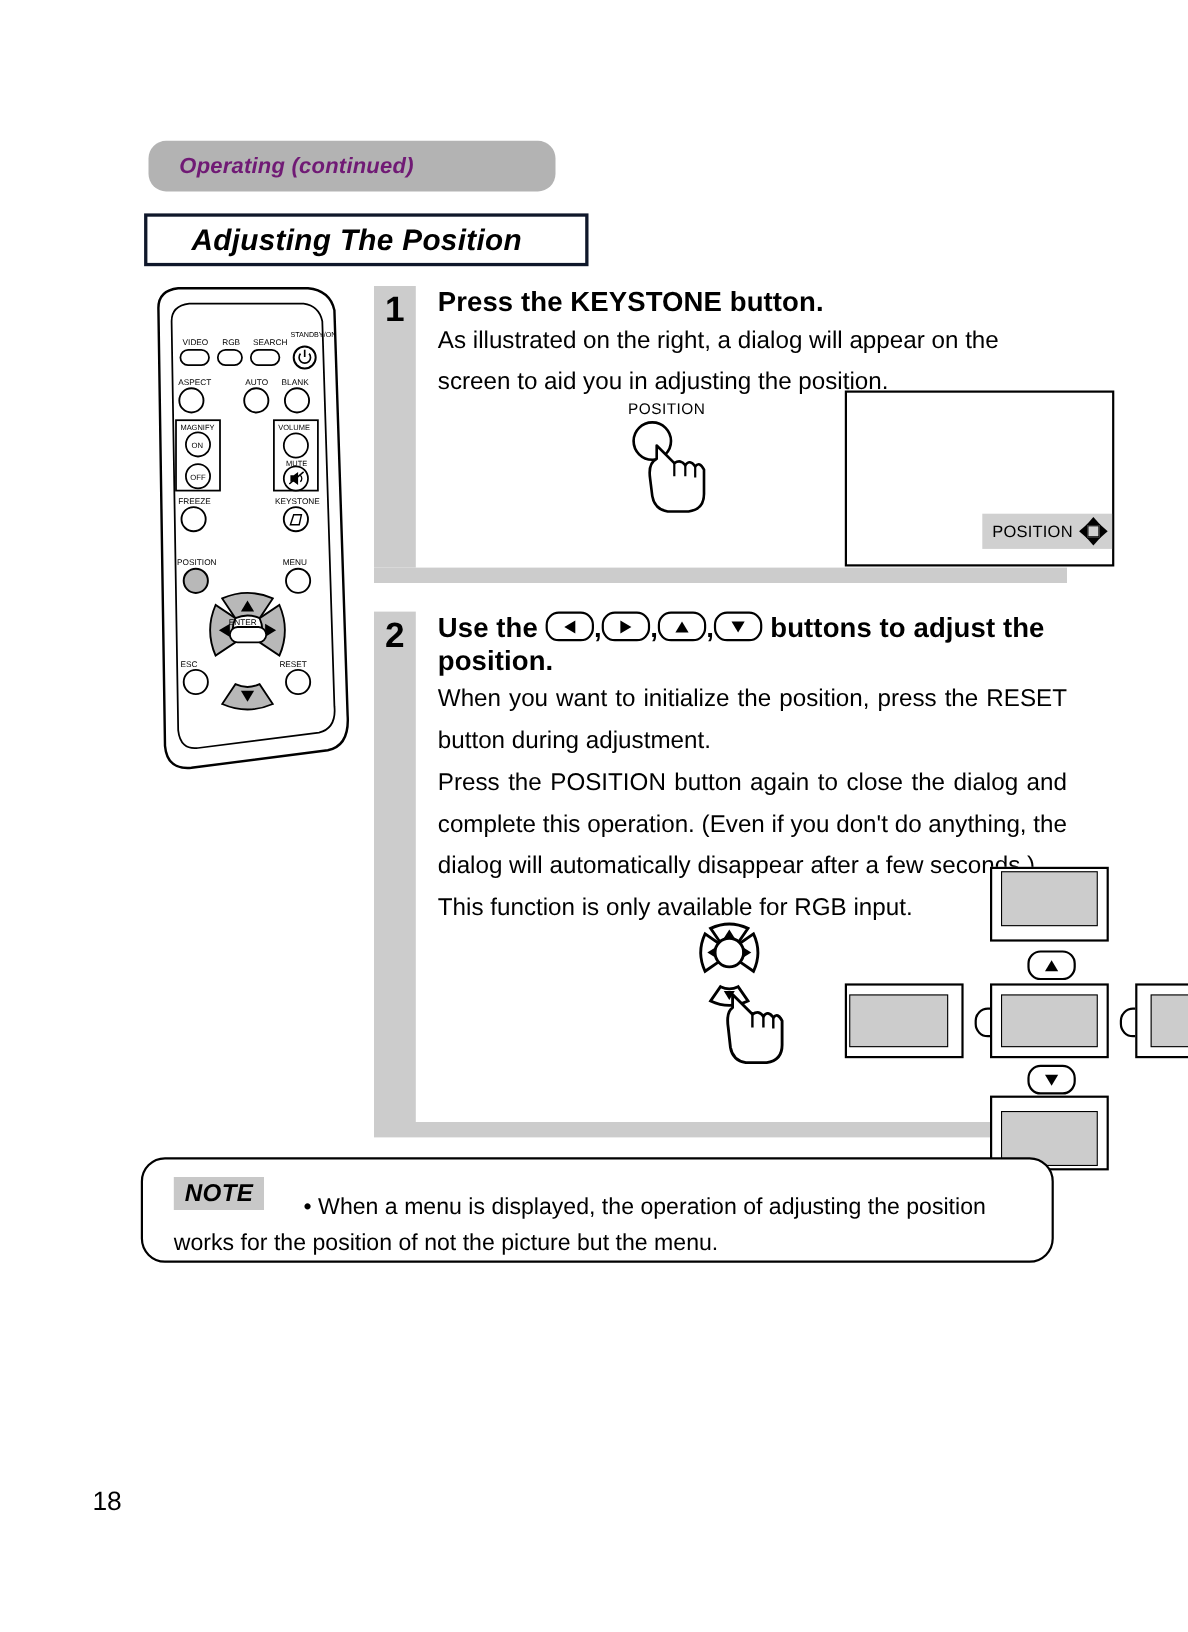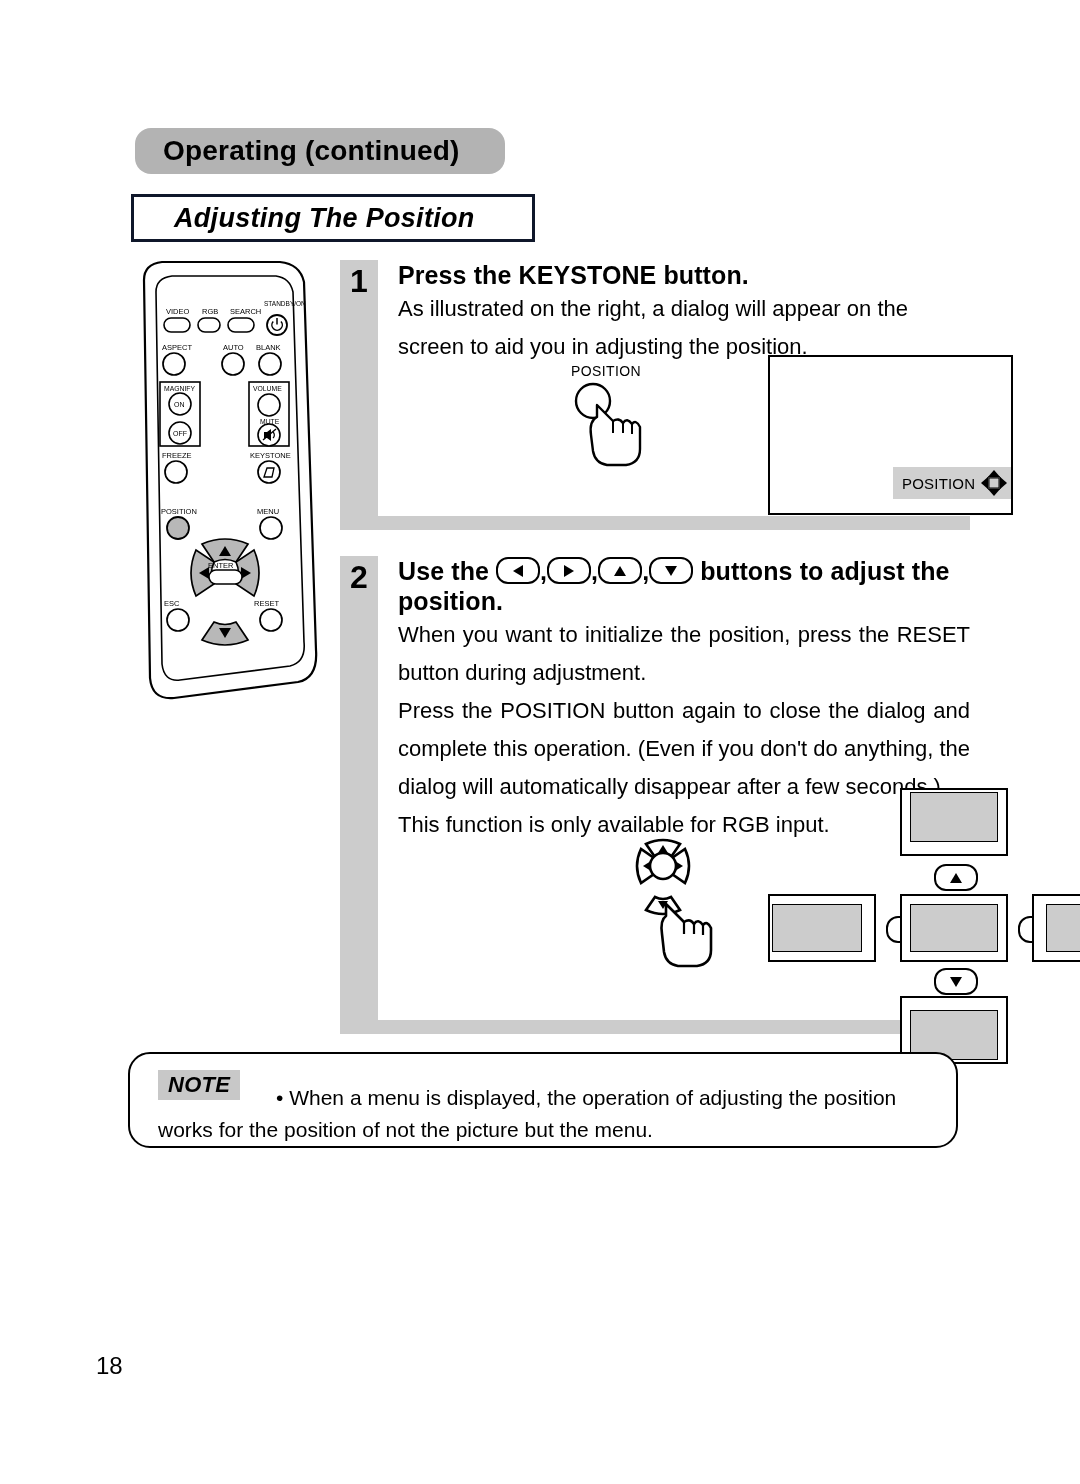--- a/index.html
+++ b/index.html
@@ -17,21 +17,21 @@
   .chapter-pill{
     position:absolute;left:135px;top:128px;
     height:46px;min-width:370px;
     background:#b3b3b3;
     border-radius:16px;
     display:flex;align-items:center;
     padding:0 26px 0 28px;
     box-sizing:border-box;
   }
   .chapter-pill span{
-    color:#000000;font-size:28px;font-weight:bold;letter-spacing:.2px;
+    color:#701a75;font-size:20px;font-weight:bold;letter-spacing:.2px;font-style:italic;
   }
   .section-box{
     position:absolute;left:131px;top:194px;
     width:404px;height:48px;
     border:3px solid #0f172a;
     background:#fff;
     display:flex;align-items:center;
     box-sizing:border-box;
   }
   .section-box span{
@@ -146,21 +146,21 @@
     background:#c8c8c8;padding:2px 10px;
     font-size:22px;font-weight:bold;letter-spacing:.3px;font-style:italic;
   }
   .note .txt{
     position:absolute;left:28px;top:28px;right:22px;
     font-size:21px;line-height:32px;
     text-indent:118px;
   }
 
   .pageno{
-    position:absolute;left:96px;top:1352px;
+    position:absolute;left:84px;top:1352px;
     font-size:24px;
   }
 </style>
 </head>
 <body>
 
 <div class="page">
 
   <div class="chapter-pill">
     <span>Operating (continued)</span>

